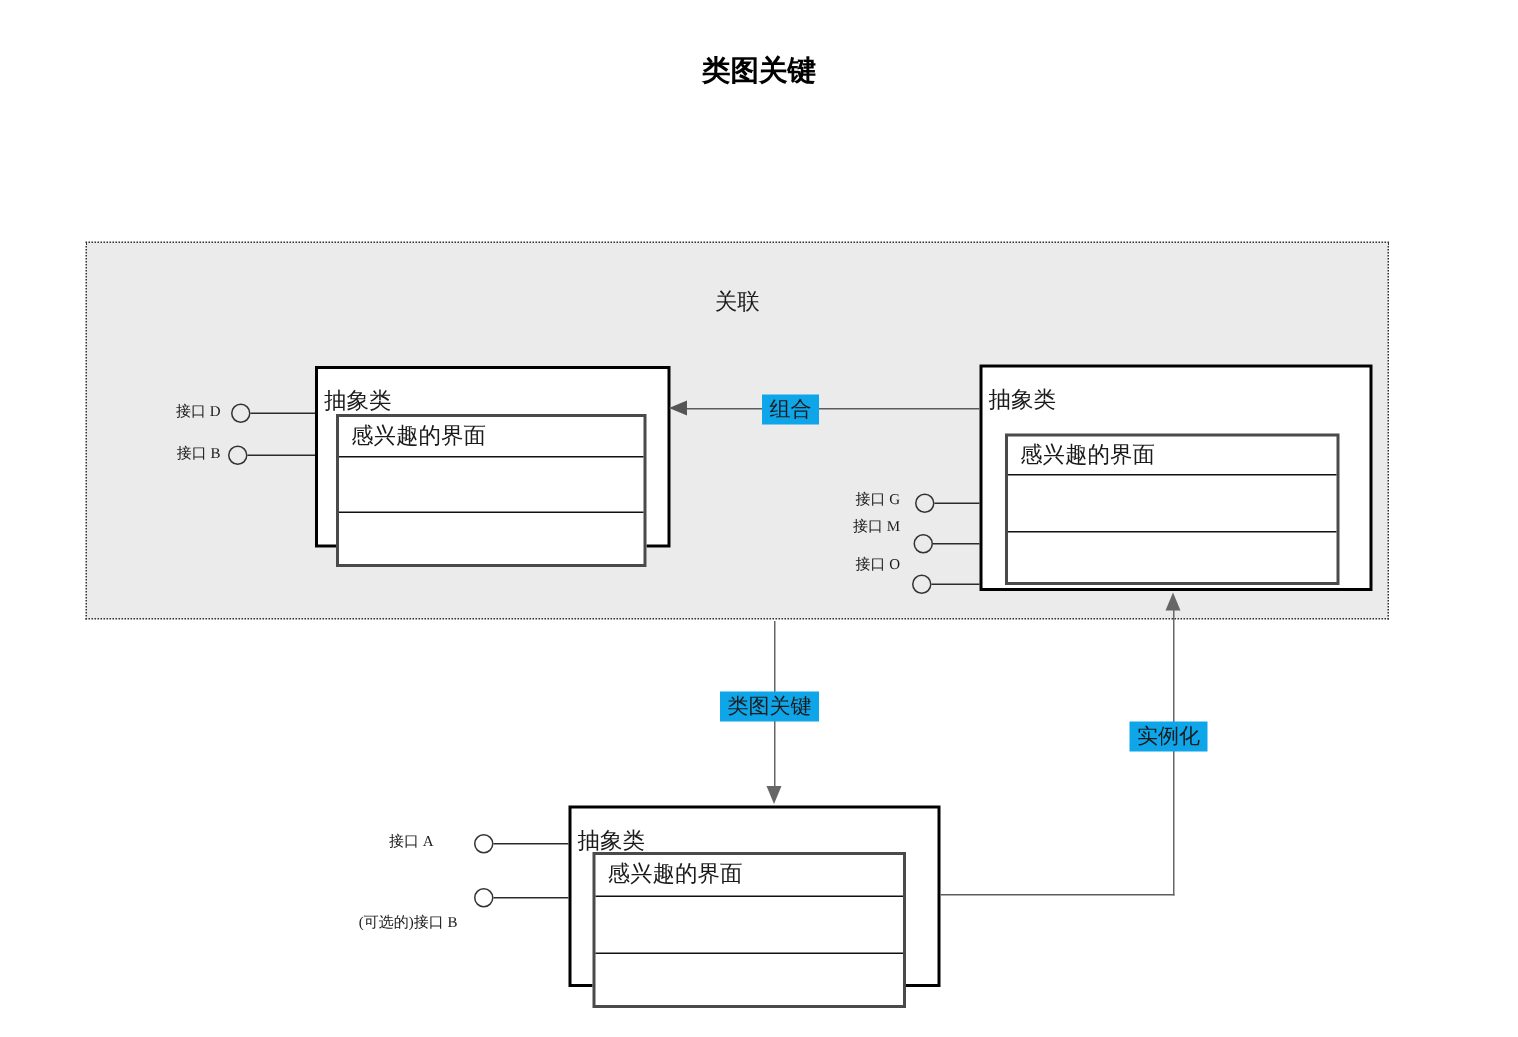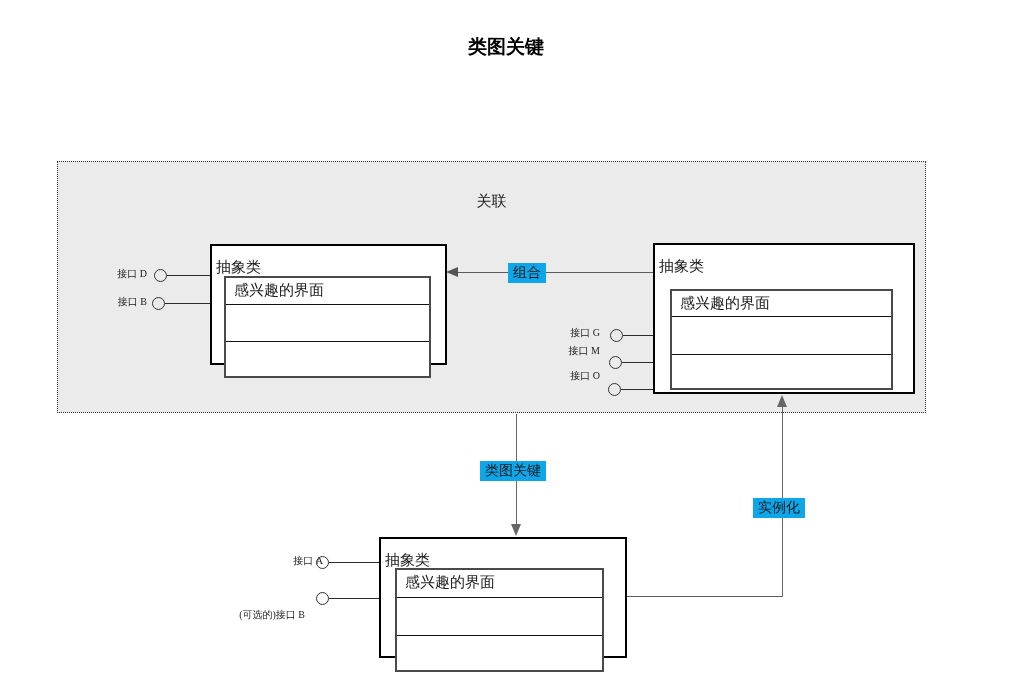--- a/index.html
+++ b/index.html
@@ -101,33 +101,33 @@
 
   <div class="abs box-outer" style="left:379px;top:537px;width:248px;height:121px;">
     <div class="box-name">抽象类</div>
   </div>
   <div class="abs box-inner" style="left:395px;top:568px;width:209px;height:104px;">
     <div class="iface-label">感兴趣的界面</div>
     <div class="divider" style="top:27px;"></div>
     <div class="divider" style="top:65px;"></div>
   </div>
 
-  <div class="abs port-label" style="left:218px;top:554px;width:105px;">接口 A</div>
+  <div class="abs port-label" style="left:184px;top:554px;width:105px;">接口 A</div>
   <div class="abs port-circle" style="left:316px;top:556px;"></div>
   <div class="abs port-line" style="left:329px;top:562px;width:50px;"></div>
   <div class="abs port-label" style="left:150px;top:608px;width:155px;">(可选的)接口 B</div>
   <div class="abs port-circle" style="left:316px;top:592px;"></div>
   <div class="abs port-line" style="left:329px;top:598px;width:50px;"></div>
 
   <div class="abs conn-h" style="left:458px;top:272px;width:195px;"></div>
   <div class="abs ah ah-left" style="left:446px;top:267px;"></div>
   <div class="abs conn-label" style="left:508px;top:263px;">组合</div>
 
   <div class="abs conn-v" style="left:516px;top:414px;height:110px;"></div>
   <div class="abs ah ah-down" style="left:511px;top:524px;"></div>
   <div class="abs conn-label" style="left:480px;top:461px;">类图关键</div>
 
   <div class="abs conn-h" style="left:627px;top:596px;width:156px;"></div>
   <div class="abs conn-v" style="left:782px;top:406px;height:191px;"></div>
   <div class="abs ah ah-up" style="left:777px;top:395px;"></div>
-  <div class="abs conn-label" style="left:753px;top:481px;margin-top:17px;">实例化</div>
+  <div class="abs conn-label" style="left:753px;top:481px;">实例化</div>
 
 </div>
 
 </body></html>

